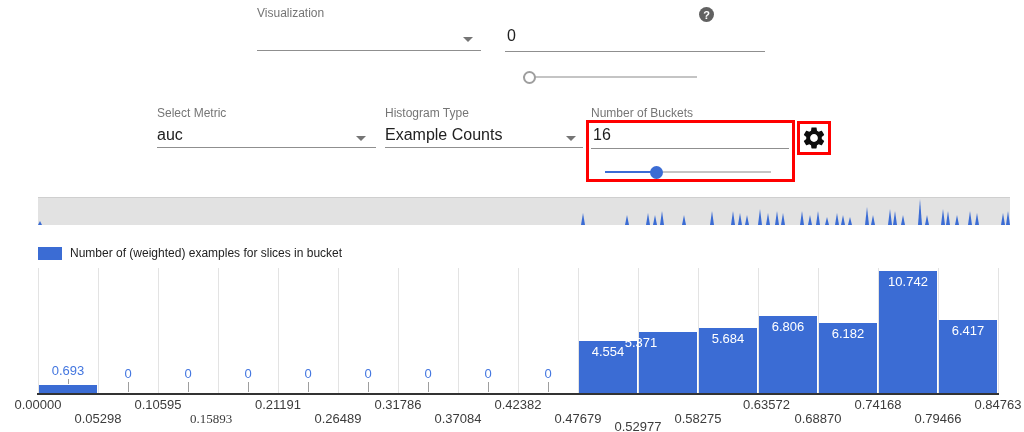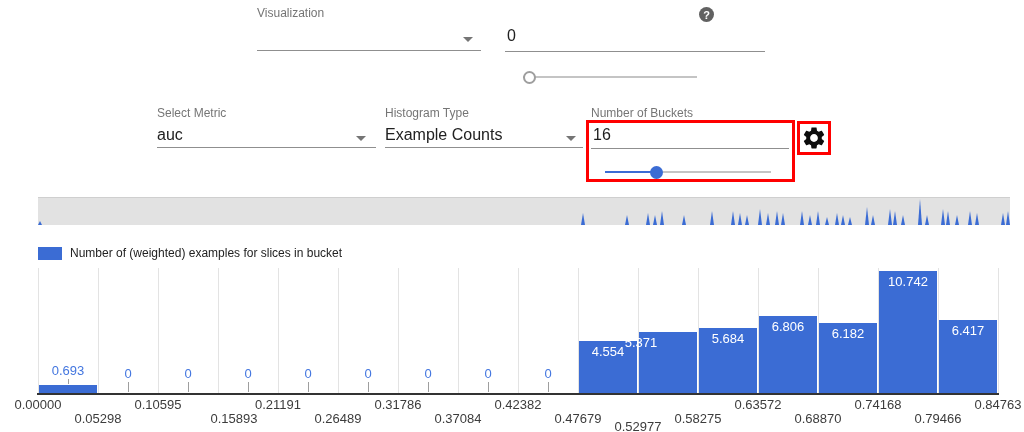--- a/index.html
+++ b/index.html
@@ -191,29 +191,29 @@
       <div class="bar" style="left: 841px; width: 58px; height: 122.1px; background: rgb(59, 108, 212);"></div>
       <div class="bar-label-in" style="left: 840px; top: 5.9px;">10.742</div>
       <div class="bar" style="left: 901px; width: 58px; height: 72.9px; background: rgb(59, 108, 212);"></div>
       <div class="bar-label-in" style="left: 900px; top: 55.1px;">6.417</div>
     </div>
   <div class="axisline"></div>
   <div class="xaxis" id="xaxis">
       <div class="xtick" style="left: -32px; top: 0px;">0.00000</div>
       <div class="xtick" style="left: 28px; top: 14px; text-align: center;">0.05298</div>
       <div class="xtick" style="left: 88px; top: 0px;">0.10595</div>
-      <div class="xtick" style="left: 164px; top: 14px;">0.15893</div>
+      <div class="xtick" style="left: 141px; top: 14px; font-family: Liberation Serif, serif;">0.15893</div>
       <div class="xtick" style="left: 208px; top: 0px;">0.21191</div>
       <div class="xtick" style="left: 268px; top: 14px;">0.26489</div>
       <div class="xtick" style="left: 328px; top: 0px;">0.31786</div>
       <div class="xtick" style="left: 388px; top: 14px;">0.37084</div>
       <div class="xtick" style="left: 448px; top: 0px;">0.42382</div>
       <div class="xtick" style="left: 508px; top: 14px;">0.47679</div>
       <div class="xtick" style="left: 568px; top: 0px; margin-top: 22px;">0.52977</div>
       <div class="xtick" style="left: 628px; top: 14px;">0.58275</div>
-      <div class="xtick" style="left: 688px; top: 0px;">0.63572</div>
+      <div class="xtick" style="left: 688px; top: 0px; text-align: right;">0.63572</div>
       <div class="xtick" style="left: 748px; top: 14px;">0.68870</div>
       <div class="xtick" style="left: 808px; top: 0px;">0.74168</div>
       <div class="xtick" style="left: 868px; top: 14px;">0.79466</div>
       <div class="xtick" style="left: 928px; top: 0px;">0.84763</div>
     </div>
 
 </div>
 
 </body></html>

